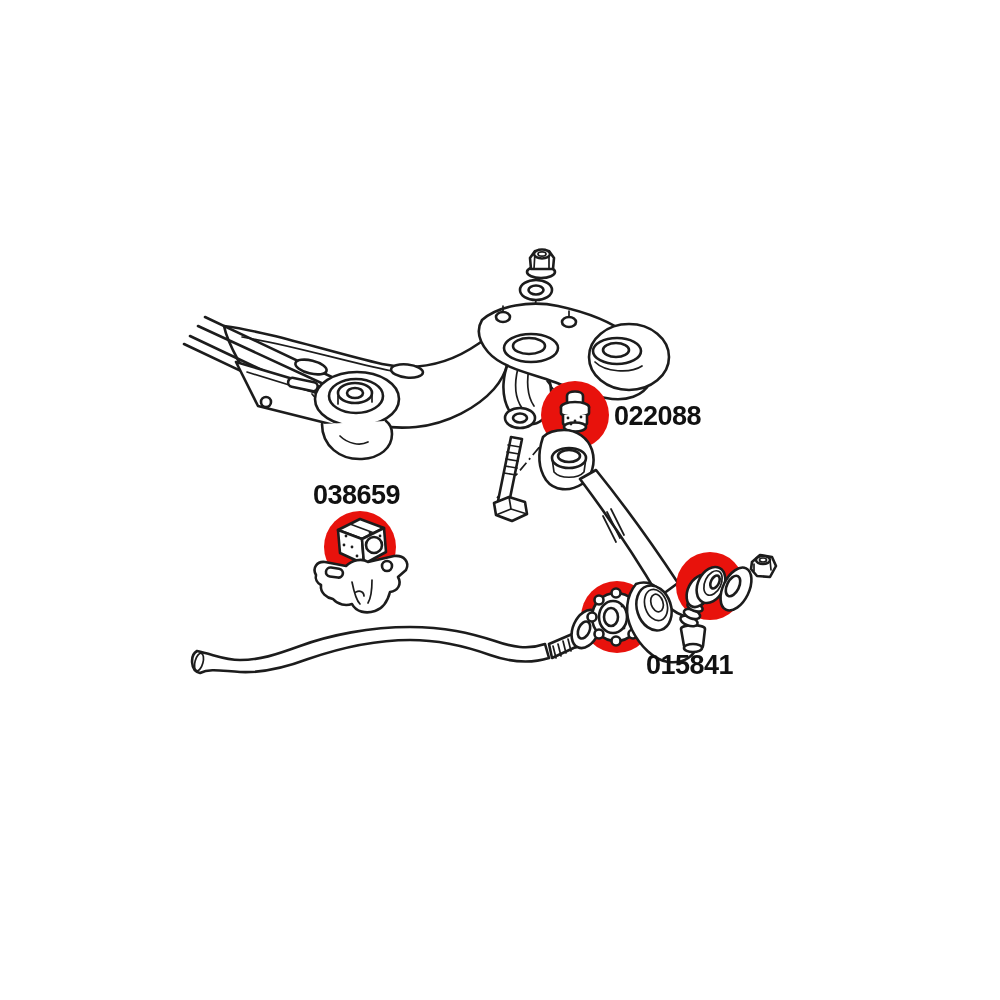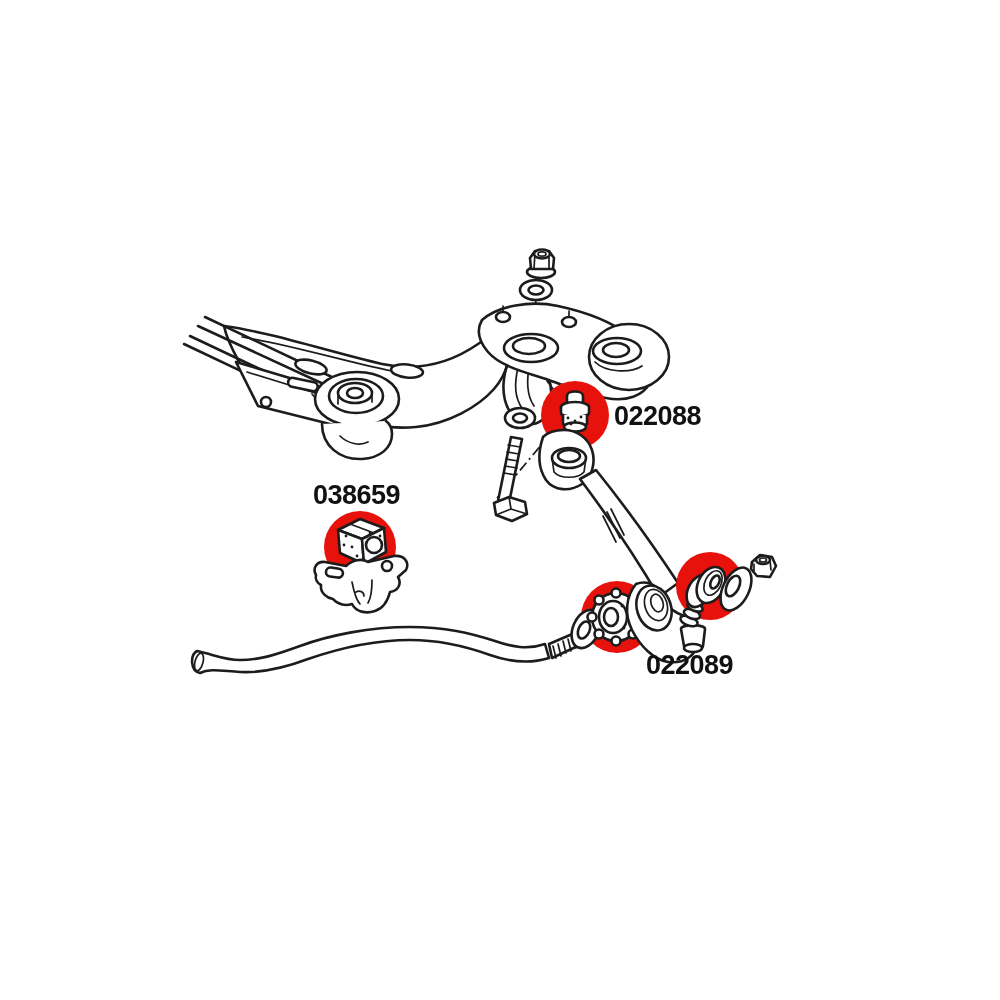--- a/index.html
+++ b/index.html
@@ -229,15 +229,15 @@
     <g>
       <path class="shape" d="M752,562 L760,555 L772,557 L776,566 L770,577 L757,576 L751,569 Z"></path>
       <path class="ln thin" d="M754,564 L754,571 M770,560 L771,570"></path>
       <ellipse class="shape" cx="763" cy="560" rx="7" ry="4"></ellipse>
       <ellipse class="ln thin" cx="763" cy="560" rx="3.5" ry="2"></ellipse>
     </g>
   </svg>
 
   <div class="callout" style="left:614px;top:401px;">022088</div>
   <div class="callout" style="left:313px;top:480px;">038659</div>
-  <div class="callout" style="left:646px;top:650px;">022089</div>
+  <div class="callout" style="left:646px;top:650px;">015841</div>
 
 </div>
 
 </body></html>

